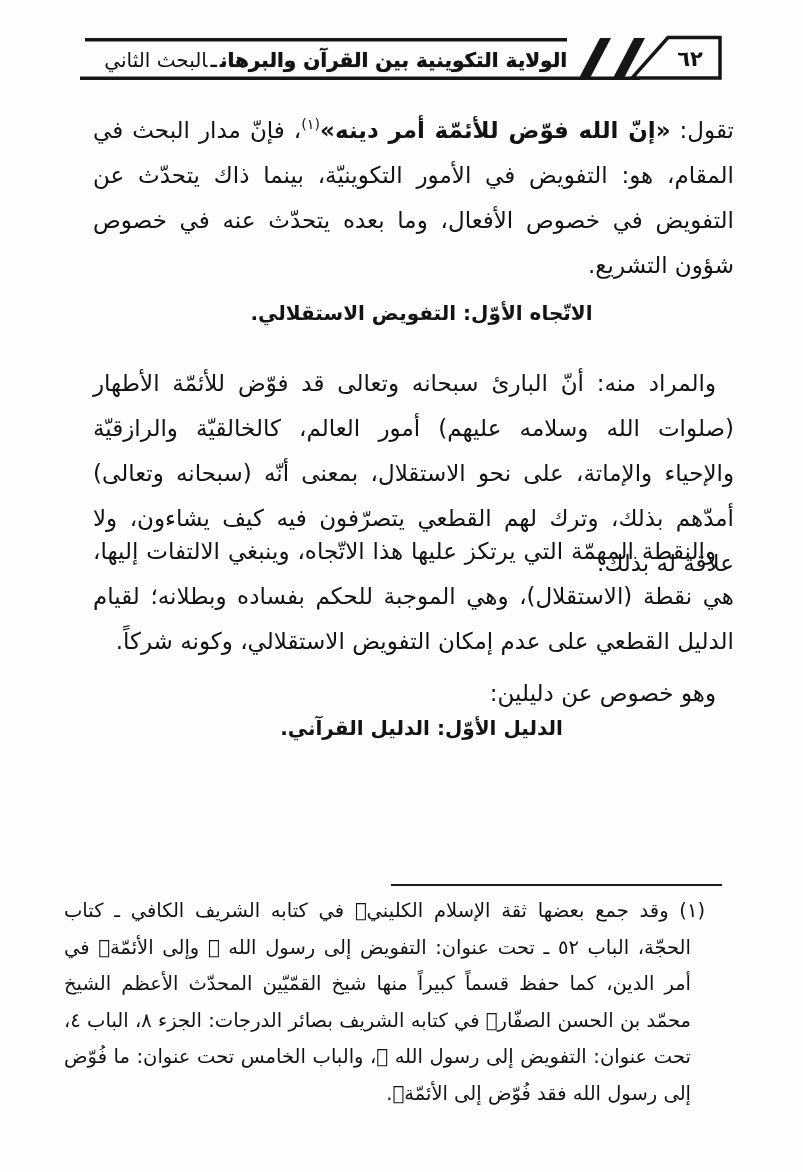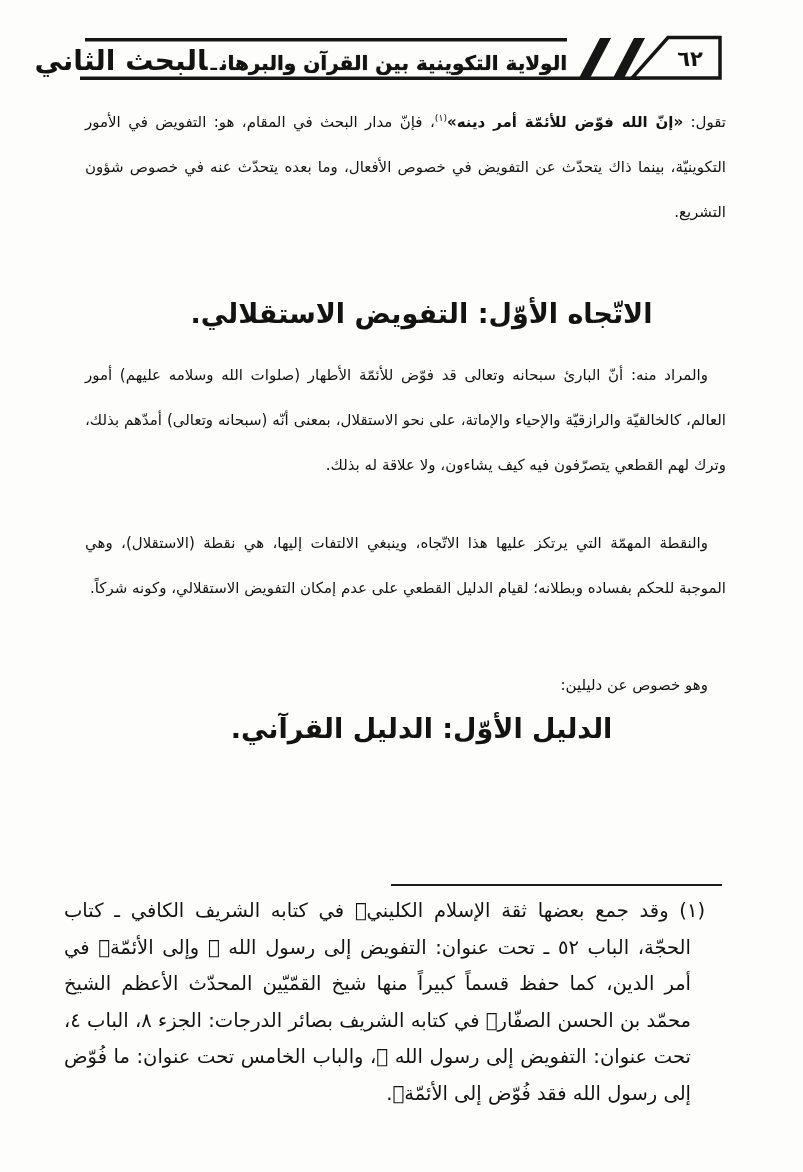--- a/index.html
+++ b/index.html
@@ -18,34 +18,34 @@
   }
   .header-title{
     position:absolute;top:47px;left:80px;width:487px;
     direction:rtl;text-align:right;white-space:nowrap;
     font-size:19px;line-height:27px;font-weight:bold;
   }
   .calli{
     font-size:20px;font-weight:bold;
     text-shadow:0 0 0.8px #000;
   }
-  .section-name{font-size:28px;font-weight:bold;}
+  .section-name{font-size:20px;font-weight:normal;}
   .sep{font-weight:bold;padding:0 3px;}
 
   .body-par{
-    position:absolute;left:81px;width:641px;margin:4px;
+    position:absolute;left:81px;width:641px;margin:12px;
     direction:rtl;text-align:justify;
-    font-size:15px;line-height:45px;
+    font-size:23px;line-height:45px;
   }
   .indent{text-indent:18px;}
   .bold{font-weight:bold;}
   .heading{
     position:absolute;left:101px;width:641px;margin:0;
     direction:rtl;text-align:center;
-    font-size:27px;line-height:45px;font-weight:bold;
+    font-size:20px;line-height:45px;font-weight:bold;
   }
   sup.fn-ref{font-size:0.62em;vertical-align:super;line-height:0;font-weight:normal;}
   .quote-bold{font-weight:bold;}
   .verse{font-weight:bold;}
 
   .fn-rule{
     position:absolute;top:884px;left:391px;width:331px;height:2px;
     background:#1c1c1c;
   }
   .footnote{

